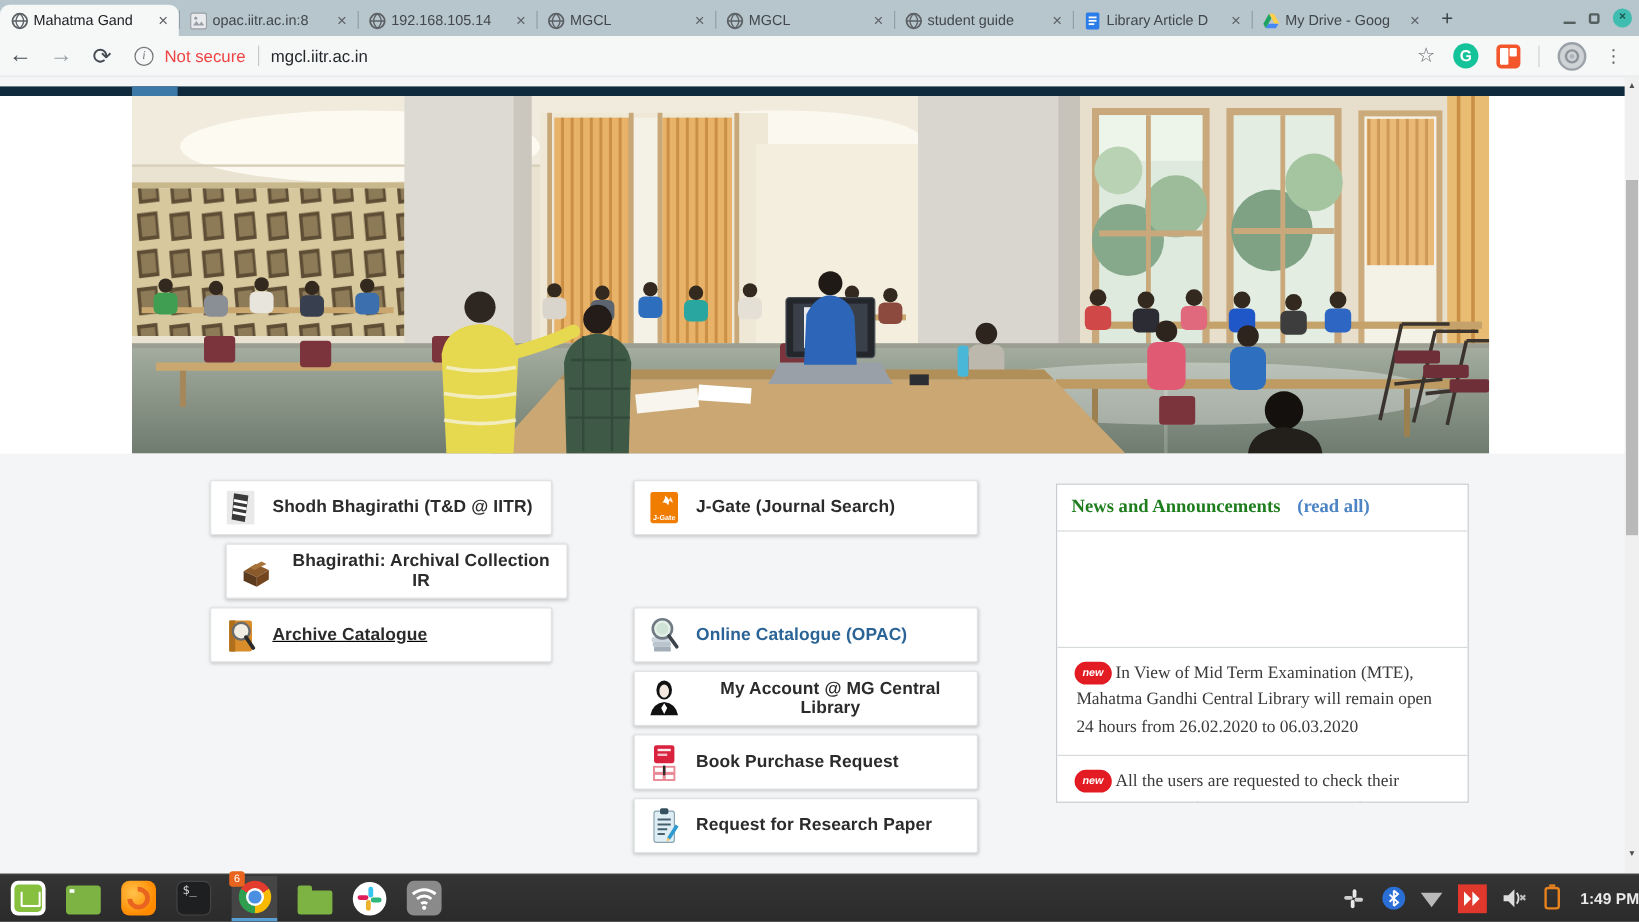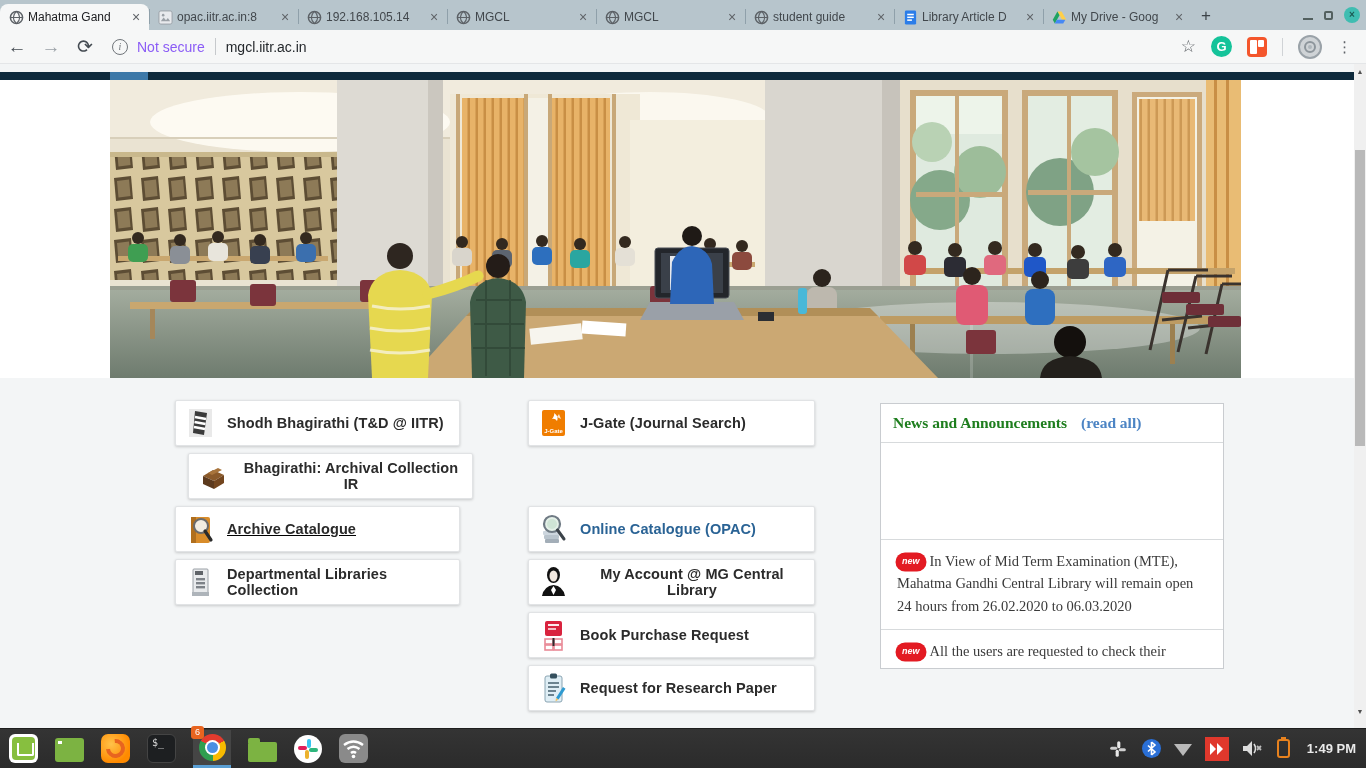--- a/index.html
+++ b/index.html
@@ -27,21 +27,21 @@
 
   
   .toolbar { position:absolute; top:30px; left:0; width:1366px; height:34px; background:#f6f7f7;
              display:flex; align-items:center; border-bottom:1px solid #e4e6e8; }
   .navbtn { font-size:19px; color:#444b52; width:34px; text-align:center; }
   .navbtn.dim { color:#9aa0a6; }
   .urlzone { display:flex; align-items:center; margin-left:10px; font-size:14px; flex:1; }
   .info-ic { width:16px; height:16px; border:1.5px solid #70757a; border-radius:50%;
              color:#70757a; font-size:10px; font-style:italic; font-family:"Liberation Serif",serif;
              text-align:center; line-height:13px; margin-right:9px; }
-  .notsec { color:#8b5cf6; }
+  .notsec { color:#ef4444; }
   .url-div { width:1px; height:17px; background:#c6c9cc; margin:0 10px; }
   .urltxt { color:#24282c; }
   .tb-right { display:flex; align-items:center; gap:15px; padding-right:14px; }
   .star { font-size:17px; color:#5f6368; }
   .gram { width:21px; height:21px; border-radius:50%; background:#15c39a; color:#fff;
           font-weight:bold; font-size:13px; text-align:center; line-height:21px; }
   .extor { width:20px; height:20px; border-radius:4px; background:#f4562c; position:relative; }
   .extor::before { content:""; position:absolute; left:3px; top:3px; width:7px; height:14px; background:#fff; border-radius:1px; }
   .extor::after  { content:""; position:absolute; right:3px; top:3px; width:6px; height:7px; background:#fff; border-radius:1px; }
   .tb-sep { width:1px; height:18px; background:#d0d3d6; }
@@ -113,21 +113,21 @@
   .ffox { background:radial-gradient(circle at 35% 35%, #ffc24a, #ff8a00 70%); border-radius:7px; }
   .ffox::before { content:""; position:absolute; inset:5px; border:4px solid #e8641f;
                   border-left-color:transparent; border-radius:50%; transform:rotate(40deg); }
   .term { background:#1d1f21; border-radius:6px; border:1px solid #444;
           color:#d7d7d7; font-family:"DejaVu Sans Mono",monospace; font-size:10px; padding:2px 0 0 4px; }
   .folder { background:#7cb342; border-radius:2px; height:20px; margin-top:6px; }
   .folder::before { content:""; position:absolute; left:0; top:-4px; width:12px; height:5px;
                     background:#7cb342; border-radius:2px 2px 0 0; }
   .slackw { background:#fff; border-radius:50%; width:28px; height:28px; }
   .wifibtn { background:#8a8a8a; border-radius:6px; }
-  .tray { margin-left:auto; display:flex; align-items:center; gap:13px; padding-right:10px; }
+  .tray { margin-left:auto; display:flex; align-items:center; gap:13px; }
   .clock { color:#eaeaea; font-size:13px; font-weight:bold; margin-left:4px; }
   .bt { width:19px; height:19px; border-radius:50%; background:#2a6fd6; }
   .wifi-tri { width:0; height:0; border-left:9px solid transparent; border-right:9px solid transparent;
               border-top:12px solid #b9b9b9; margin-top:3px; }
   .anydesk { width:24px; height:24px; background:#e0382c; display:flex; align-items:center; justify-content:center; }
   .batt { width:13px; height:19px; border:2px solid #e8821e; border-radius:3px; position:relative; }
   .batt::before { content:""; position:absolute; left:2px; top:-4px; width:5px; height:2px; background:#e8821e; }
 </style>
 </head>
 <body>
@@ -487,31 +487,20 @@
     </a>
     <a class="card" style="left:175px; top:442px;text-decoration:underline;">
       <svg class="cicon" viewBox="0 0 27 32">
           <rect x="4" y="4" width="19" height="26" rx="2" fill="#d88c2a"></rect>
           <rect x="4" y="4" width="5" height="26" fill="#b06f1d"></rect>
           <circle cx="14" cy="13" r="7" fill="#f2ede2" stroke="#6b6b6b" stroke-width="2"></circle>
           <path d="M18 18 L24 27" stroke="#2b2b2b" stroke-width="3.2" stroke-linecap="round"></path>
         </svg>
       <span class="lbl">Archive Catalogue</span>
     </a>
-    <a class="card" style="left:175px; top:495px;">
-      <svg class="cicon" viewBox="0 0 27 32">
-          <rect x="6" y="3" width="15" height="26" rx="1" fill="#e8eaec" stroke="#9aa0a6"></rect>
-          <rect x="8" y="5" width="8" height="4" fill="#5f6368"></rect>
-          <rect x="9" y="12" width="9" height="2.4" fill="#7d8288"></rect>
-          <rect x="9" y="16" width="9" height="2.4" fill="#7d8288"></rect>
-          <rect x="9" y="20" width="9" height="2.4" fill="#7d8288"></rect>
-          <rect x="5" y="26" width="17" height="4" fill="#aeb4ba"></rect>
-        </svg>
-      <span class="lbl">Departmental Libraries Collection</span>
-    </a>
 
     <a class="card" style="left:528px; top:336px; width:287px;">
       <svg class="cicon" viewBox="0 0 27 32">
           <rect x="2" y="3" width="23" height="26" rx="2" fill="#f07d00"></rect>
           <path d="M14 6 Q19 9 17 14 Q15 11 12 12 Q15 8 14 6 Z" fill="#fff"></path>
           <path d="M19 7 L21 12 L17 10 Z" fill="#fff" opacity="0.8"></path>
           <text x="13.5" y="26" font-size="6" font-weight="bold" fill="#ffffff" text-anchor="middle">J-Gate</text>
         </svg>
       <span class="lbl">J-Gate (Journal Search)</span>
     </a>

